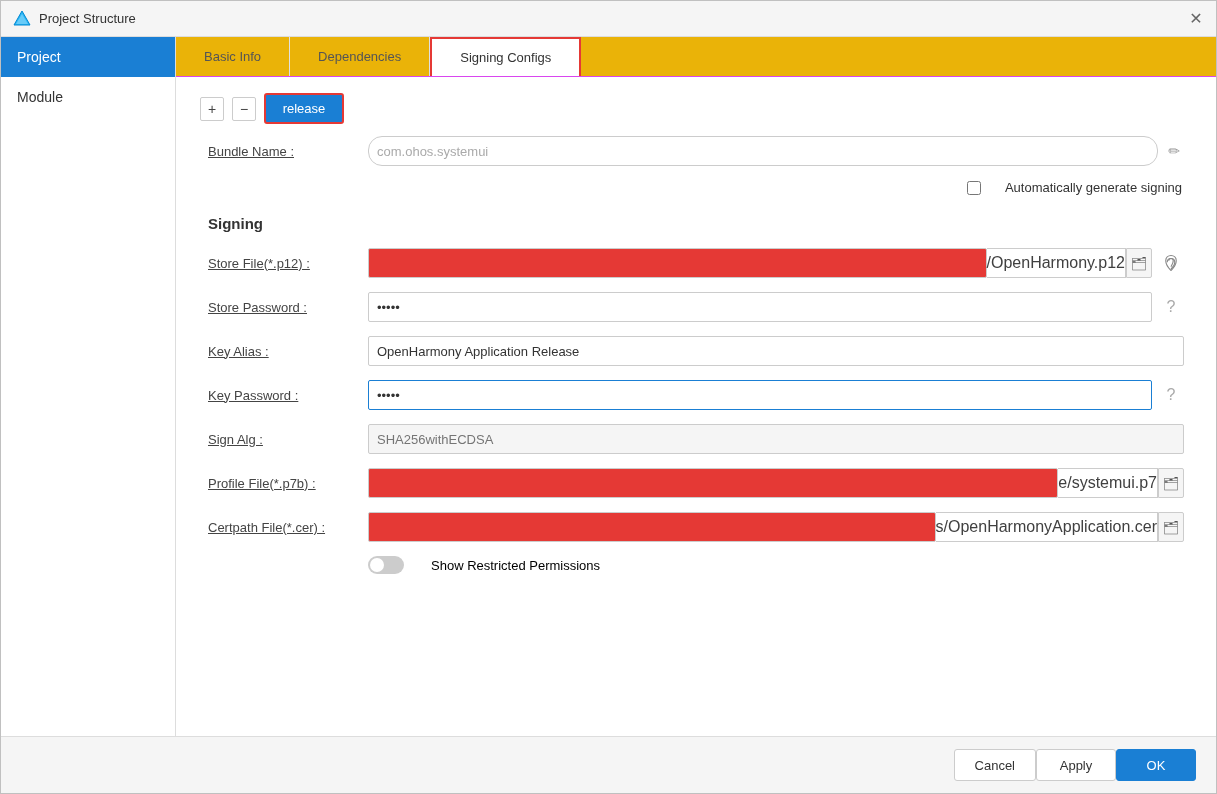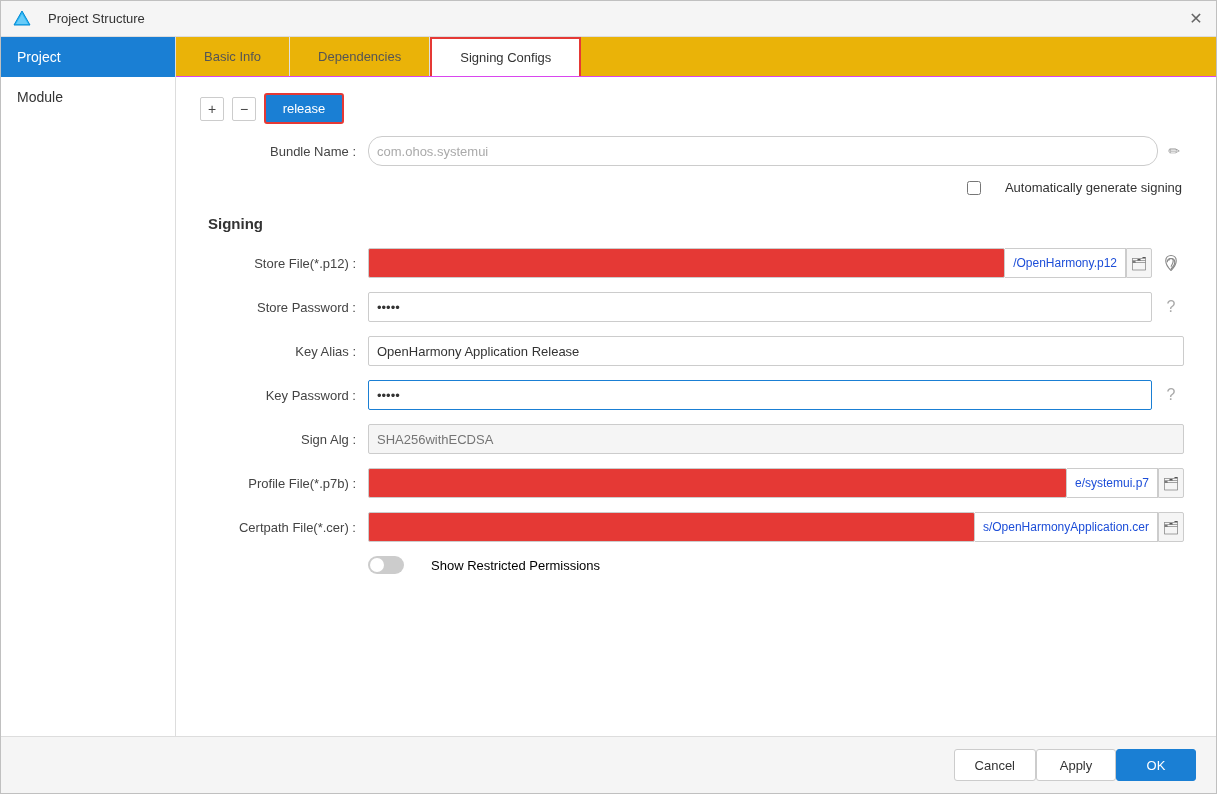--- a/index.html
+++ b/index.html
@@ -28,21 +28,21 @@
       align-items: center;
       justify-content: space-between;
       padding: 8px 12px;
       background: #f5f5f5;
       border-bottom: 1px solid #ddd;
       height: 36px;
     }
     .title-bar-left {
       display: flex;
       align-items: center;
-      gap: 17px;
+      gap: 8px;
     }
     .title-text {
       font-size: 13px;
       font-weight: 500;
       color: #333;
     }
     .close-btn {
       width: 16px;
       height: 16px;
       cursor: pointer;
@@ -144,25 +144,26 @@
     .form-section {
       padding: 0 8px;
     }
     .form-row {
       display: flex;
       align-items: center;
       margin-bottom: 14px;
     }
     .form-label {
       width: 160px;
-      text-align: right;
+      text-align: left;
       padding-right: 12px;
       color: #444;
       font-size: 13px;
       flex-shrink: 0;
+      text-decoration: underline;
     }
     .form-field {
       flex: 1;
       display: flex;
       align-items: center;
       gap: 6px;
     }
     .form-input {
       flex: 1;
       height: 30px;
@@ -190,25 +191,25 @@
       align-items: center;
       padding: 0 8px;
       color: transparent;
       font-size: 13px;
     }
     .redacted-suffix {
       background: #fff;
       border: 1px solid #ccc;
       border-left: none;
       height: 30px;
-      padding: 0 8px;
-      display: flex;
-      align-items: center;
-      font-size: 12px;
-      color: #1d4ed8;
+      padding: 0 0;
+      display: flex;
+      align-items: center;
+      font-size: 16px;
+      color: #404040;
       white-space: nowrap;
     }
     .redacted-container {
       flex: 1;
       display: flex;
     }
     .folder-icon-btn {
       width: 26px;
       height: 30px;
       border: 1px solid #ccc;

